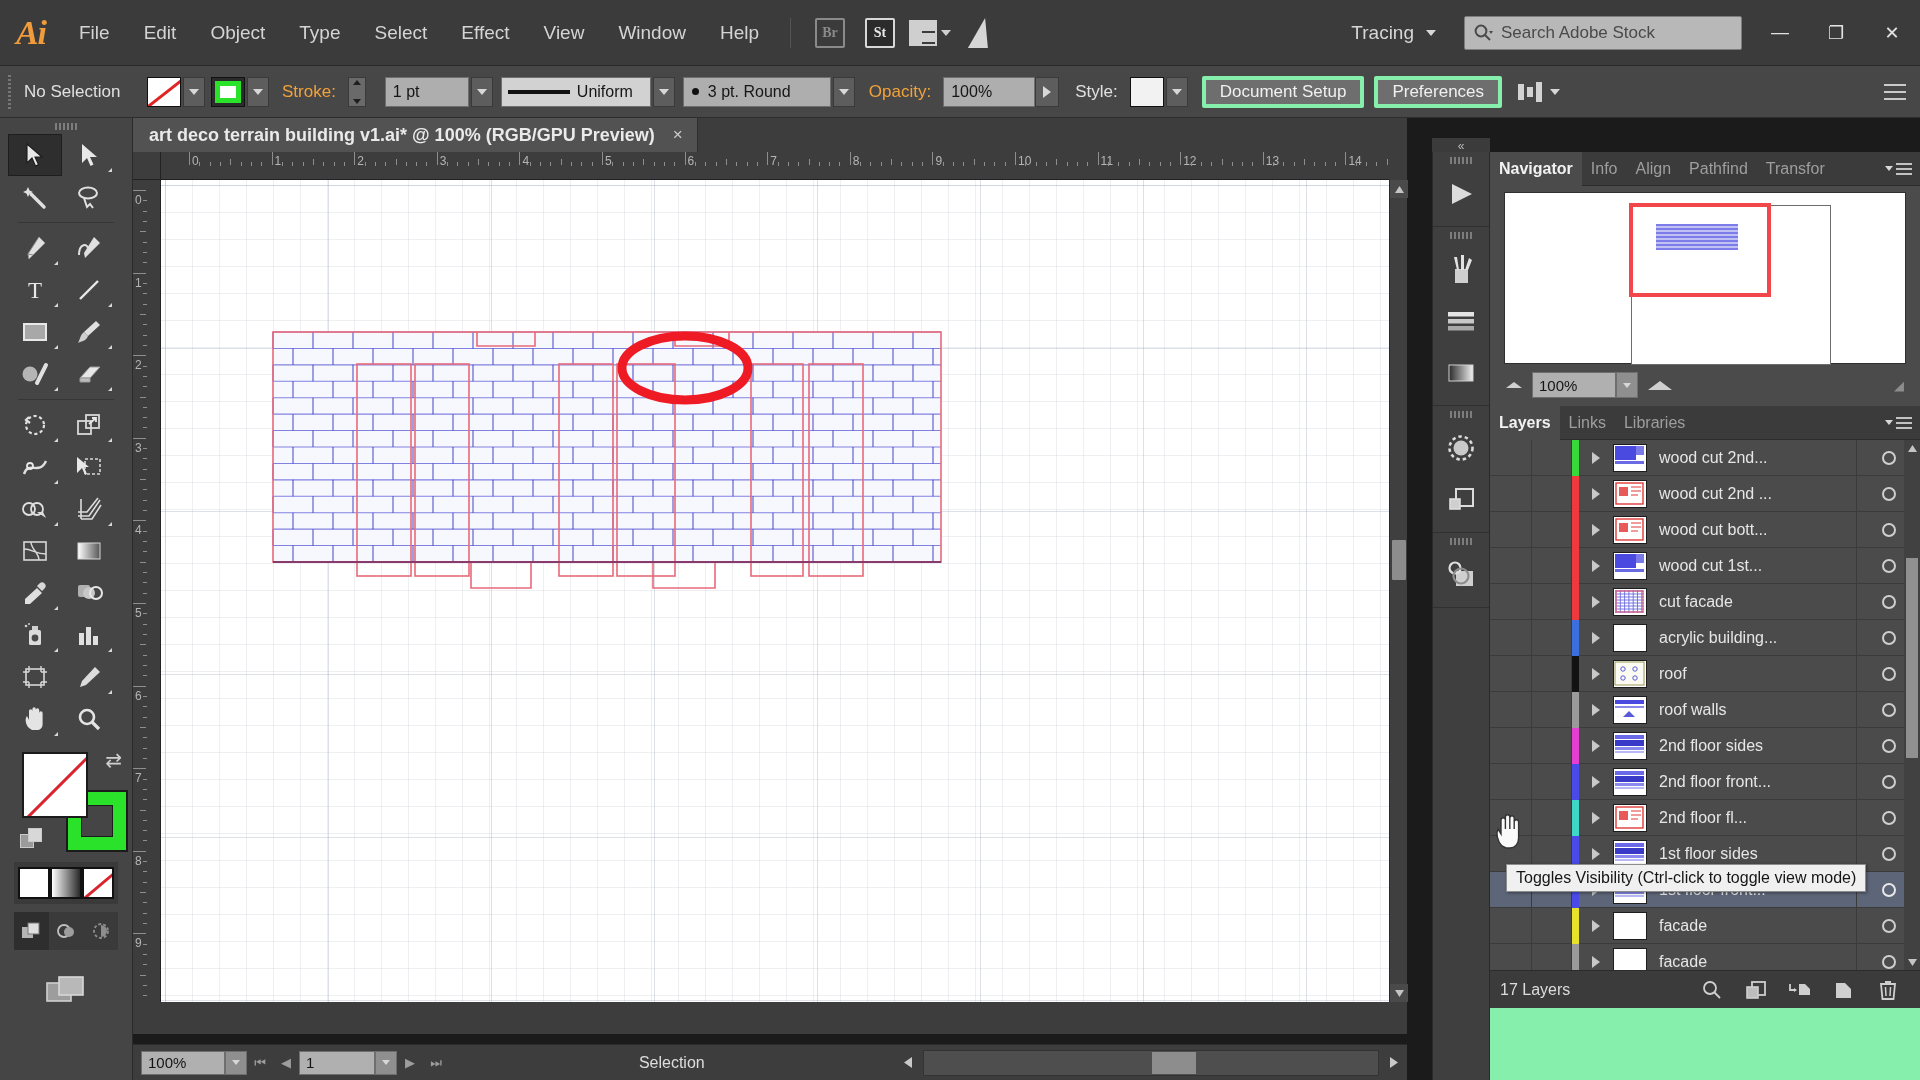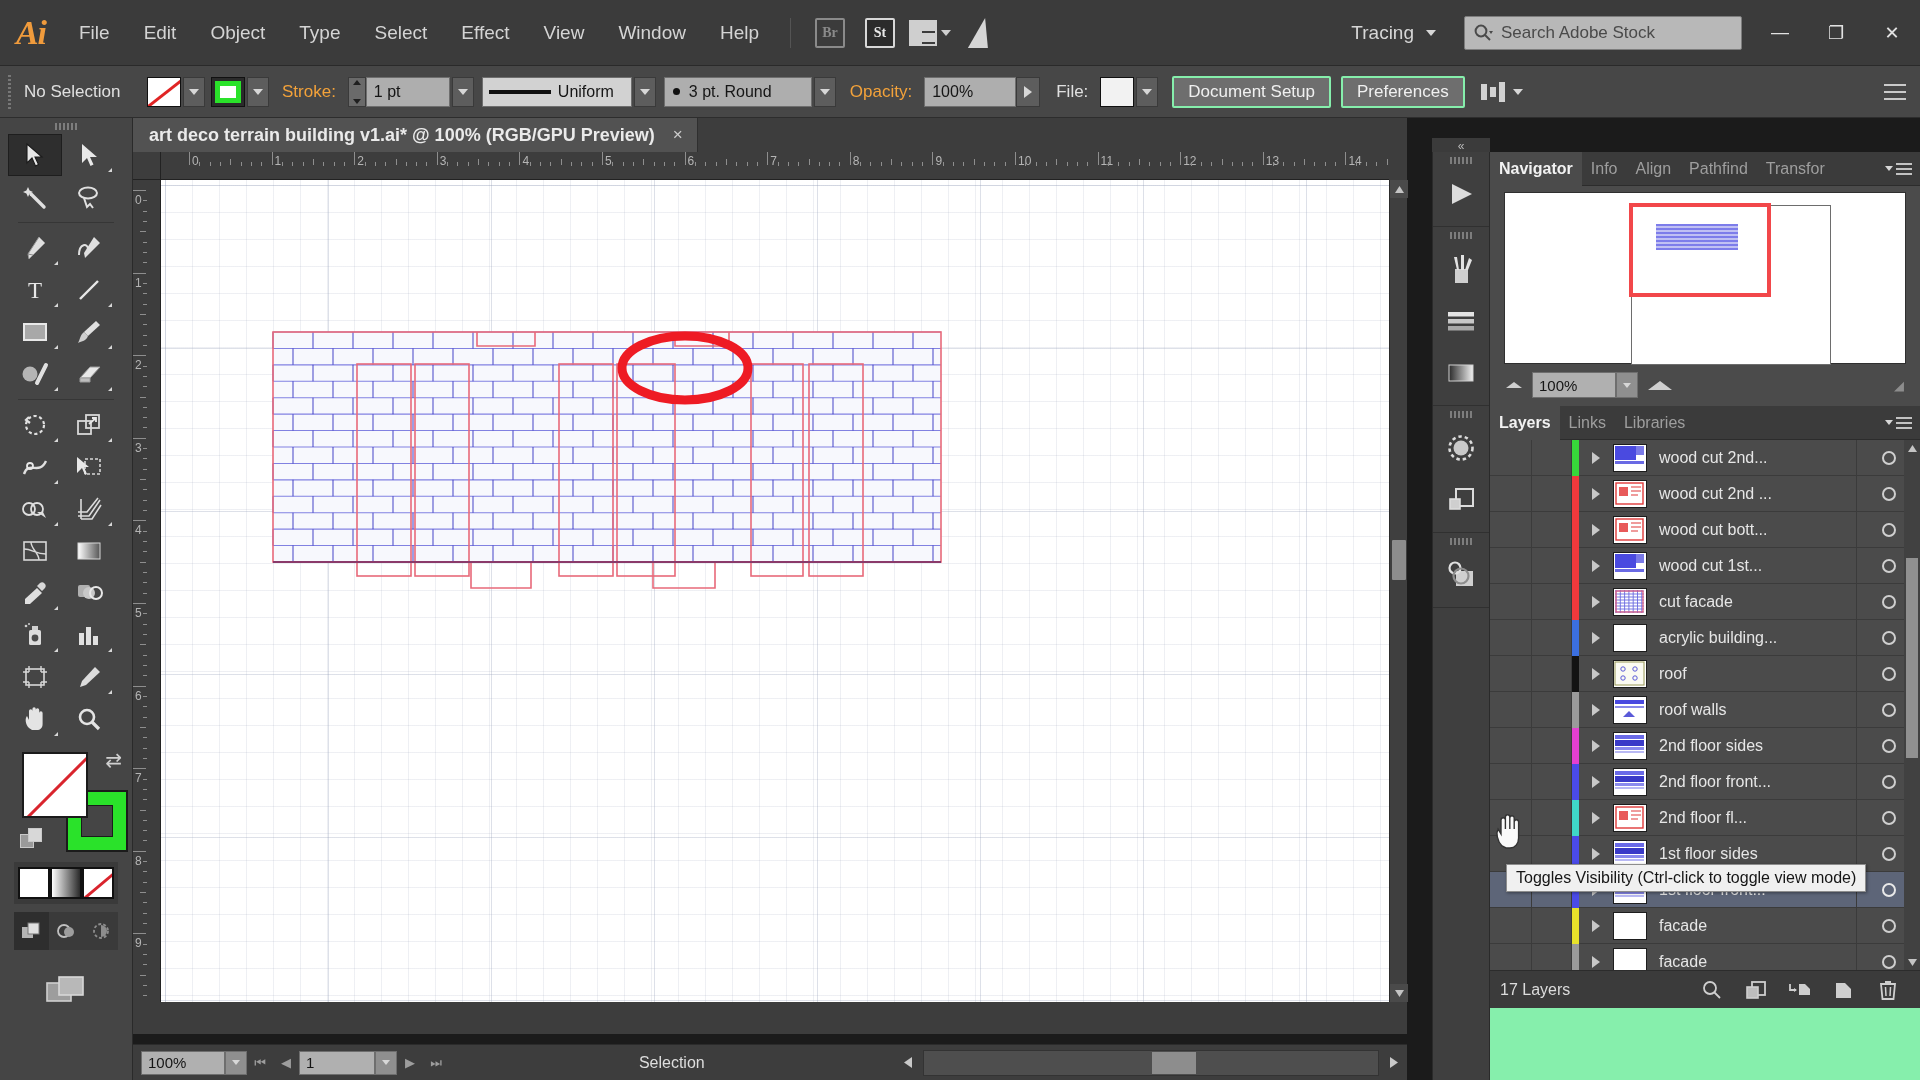--- a/index.html
+++ b/index.html
@@ -123,21 +123,21 @@
     display: flex; align-items: center; gap: 9px; padding: 0 8px;
     color: #161616; font-size: 16px;
   }
   .cap-preview .dot { width:7px;height:7px;border-radius:50%;background:#111; }
   .play-btn {
     width: 24px; height: 30px; background:#5d5d5d; border:1px solid #3a3a3a;
     display:flex;align-items:center;justify-content:center;
   }
   .play-tri { width:0;height:0;border-top:6px solid transparent;border-bottom:6px solid transparent;border-left:8px solid #d7d7d7;}
   .btn-gray {
-    height: 32px; background: #6e6e6e; border: 2px solid #86efac; border-radius: 2px;
+    height: 32px; background: #6e6e6e; border: 4px solid #86efac; border-radius: 2px;
     color: #f0f0f0; font-size: 17px; display:flex;align-items:center;
     padding: 0 14px; margin-left: 10px; white-space: nowrap;
   }
   .hamburger { width: 22px; height: 16px; display:flex;flex-direction:column;justify-content:space-between;margin-right:14px;}
   .hamburger i{display:block;height:2px;background:#cacaca;}
 
   
   .toolbar {
     position: absolute; left: 0; top: 118px; width: 133px; height: 962px;
     background: #454545; border-right: 1px solid #2a2a2a;
@@ -434,21 +434,21 @@
           <span class="caret"></span>
         </div>
     </div>
 
     <div class="cb-label orange" style="margin:0 8px 0 10px;">Stroke:</div>
     <div class="combo">
       <div class="spin">
           <span class="up"></span>
           <span class="dn"></span>
         </div>
-      <div class="field" style="width:84px;">1 pt</div>
+      <div class="field" style="width:84px;margin-left:19px;">1 pt</div>
       <div class="drop-btn">
           <span class="caret"></span>
         </div>
     </div>
 
     <div class="combo">
       <div class="stroke-preview">
         <span class="line"></span>
         <span>Uniform</span>
       </div>
@@ -468,21 +468,21 @@
     </div>
 
     <div class="cb-label orange" style="margin:0 8px 0 10px;">Opacity:</div>
     <div class="combo">
       <div class="field" style="width:92px;">100%</div>
       <div class="play-btn">
           <span class="play-tri"></span>
         </div>
     </div>
 
-    <div class="cb-label" style="margin:0 8px 0 12px;">File:</div>
+    <div class="cb-label" style="margin:0 8px 0 12px;">Style:</div>
     <div class="combo">
       <div class="swatch" style="background:#f2f2f2;"></div>
       <div class="drop-btn">
           <span class="caret"></span>
         </div>
     </div>
 
     <div class="btn-gray">Document Setup</div>
     <div class="btn-gray">Preferences</div>
 

